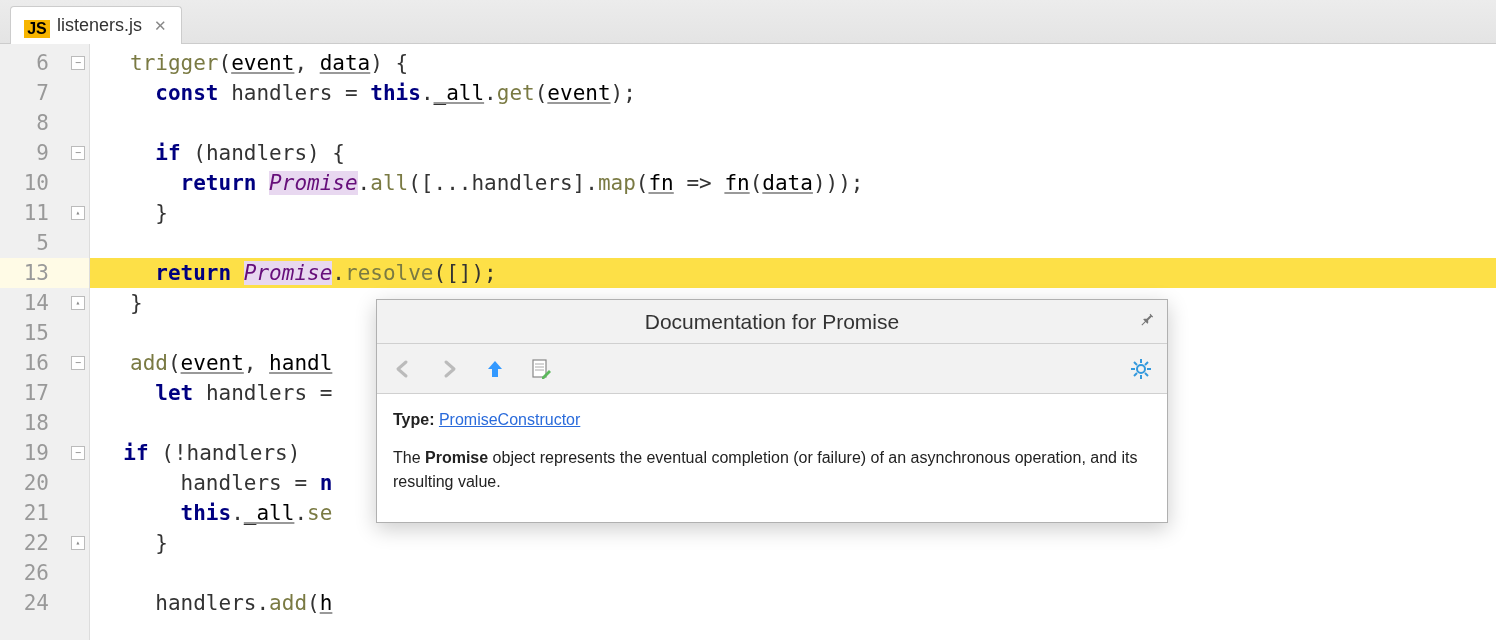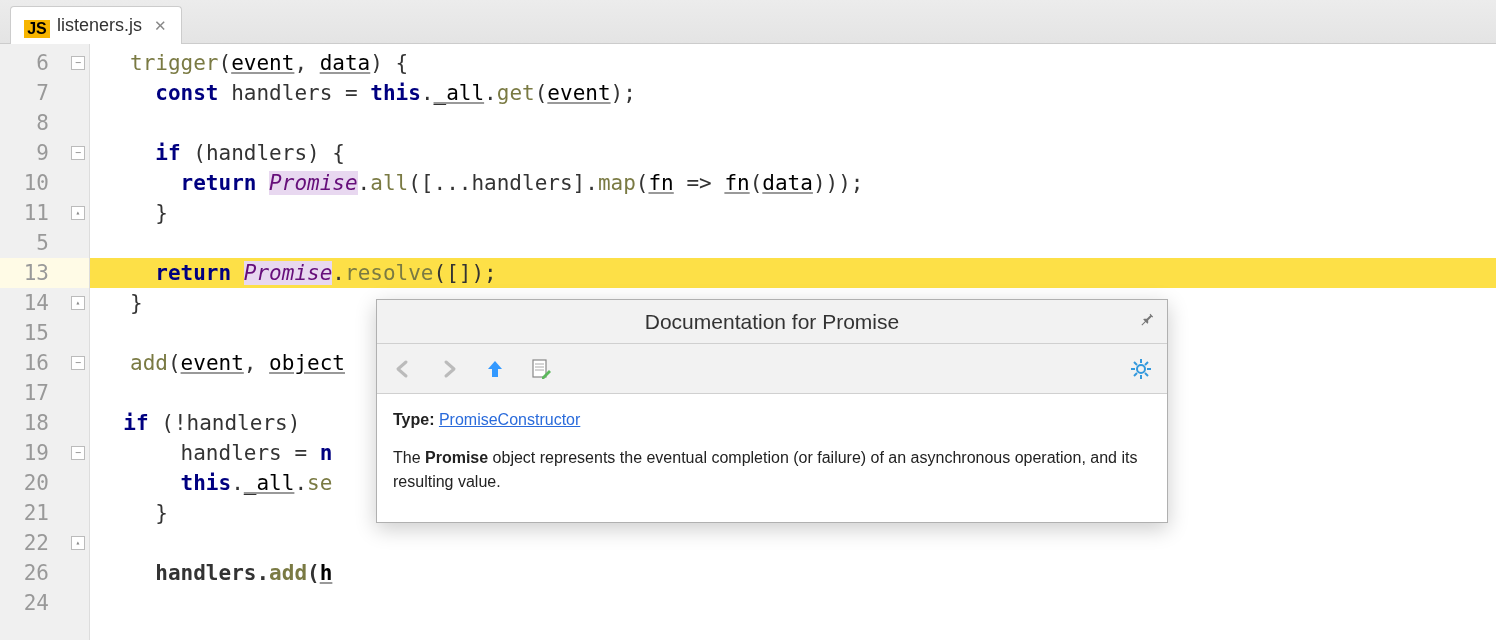--- a/index.html
+++ b/index.html
@@ -215,28 +215,29 @@
     <div class="line" style="padding-left: 40px;"><span class="fn">trigger</span><span class="punc">(</span><span class="und">event</span><span class="punc">, </span><span class="und">data</span><span class="punc">) {</span></div>
     <div class="line" style="padding-left: 40px;">  <span class="kw">const</span> <span class="id">handlers</span> <span class="punc">=</span> <span class="kw">this</span><span class="punc">.</span><span class="und">_all</span><span class="punc">.</span><span class="fn">get</span><span class="punc">(</span><span class="und">event</span><span class="punc">);</span></div>
     <div class="line" style="padding-left: 40px;"></div>
     <div class="line" style="padding-left: 40px;">  <span class="kw">if</span> <span class="punc">(</span><span class="id">handlers</span><span class="punc">) {</span></div>
     <div class="line" style="padding-left: 40px;">    <span class="kw">return</span> <span class="prom">Promise</span><span class="punc">.</span><span class="fn">all</span><span class="punc">([...</span><span class="id">handlers</span><span class="punc">].</span><span class="fn">map</span><span class="punc">(</span><span class="und">fn</span> <span class="punc">=&gt;</span> <span class="und">fn</span><span class="punc">(</span><span class="und">data</span><span class="punc">)));</span></div>
     <div class="line" style="padding-left: 40px;">  <span class="punc">}</span></div>
     <div class="line" style="padding-left: 40px;"></div>
     <div class="line hl" style="padding-left: 40px;">  <span class="kw">return</span> <span class="prom">Promise</span><span class="punc">.</span><span class="fn">resolve</span><span class="punc">([]);</span></div>
     <div class="line" style="padding-left: 40px;"><span class="punc">}</span></div>
     <div class="line" style="padding-left: 40px;"></div>
-    <div class="line" style="padding-left: 40px;"><span class="fn">add</span><span class="punc">(</span><span class="und">event</span><span class="punc">, </span><span class="und">object</span></div>
+    <div class="line" style="padding-left: 40px;"><span class="fn">add</span><span class="punc">(</span><span class="und">event</span><span class="punc">, </span><span class="und">handl</span></div>
+    <div class="line" style="padding-left: 40px;">  <span class="kw">let</span> <span class="id">handlers</span> <span class="punc">=</span></div>
     <div class="line" style="padding-left: 40px;"></div>
     <div class="line" style="">  <span class="kw">if</span> <span class="punc">(!</span><span class="id">handlers</span><span class="punc">)</span></div>
     <div class="line" style="padding-left: 40px;">    <span class="id">handlers</span> <span class="punc">=</span> <span class="kw">n</span></div>
     <div class="line" style="padding-left: 40px;">    <span class="kw">this</span><span class="punc">.</span><span class="und">_all</span><span class="punc">.</span><span class="fn">se</span></div>
     <div class="line" style="padding-left: 40px;">  <span class="punc">}</span></div>
     <div class="line" style="padding-left: 40px;"></div>
-    <div class="line" style="padding-left: 40px; font-weight: bold;">  <span class="id">handlers</span><span class="punc">.</span><span class="fn">add</span><span class="punc">(</span><span class="und">h</span></div>
+    <div class="line" style="padding-left: 40px;">  <span class="id">handlers</span><span class="punc">.</span><span class="fn">add</span><span class="punc">(</span><span class="und">h</span></div>
   </div>
 </div>
 
 <div class="doc-popup">
   <div class="doc-title">
     <span>Documentation for Promise</span>
     <span class="pin-icon">
       <svg width="16" height="16" viewBox="0 0 16 16">
           <path fill="#777" d="M8 0 L10 5 L14 5 L10 8 L11 14 L8 10 L5 14 L6 8 L2 5 L6 5 Z" opacity="0"></path>
           <path d="M6 1 L10 1 L10 2 L9 2 L9 7 L11 9 L11 10 L8.5 10 L8.5 15 L7.5 15 L7.5 10 L5 10 L5 9 L7 7 L7 2 L6 2 Z" fill="#777"></path>

